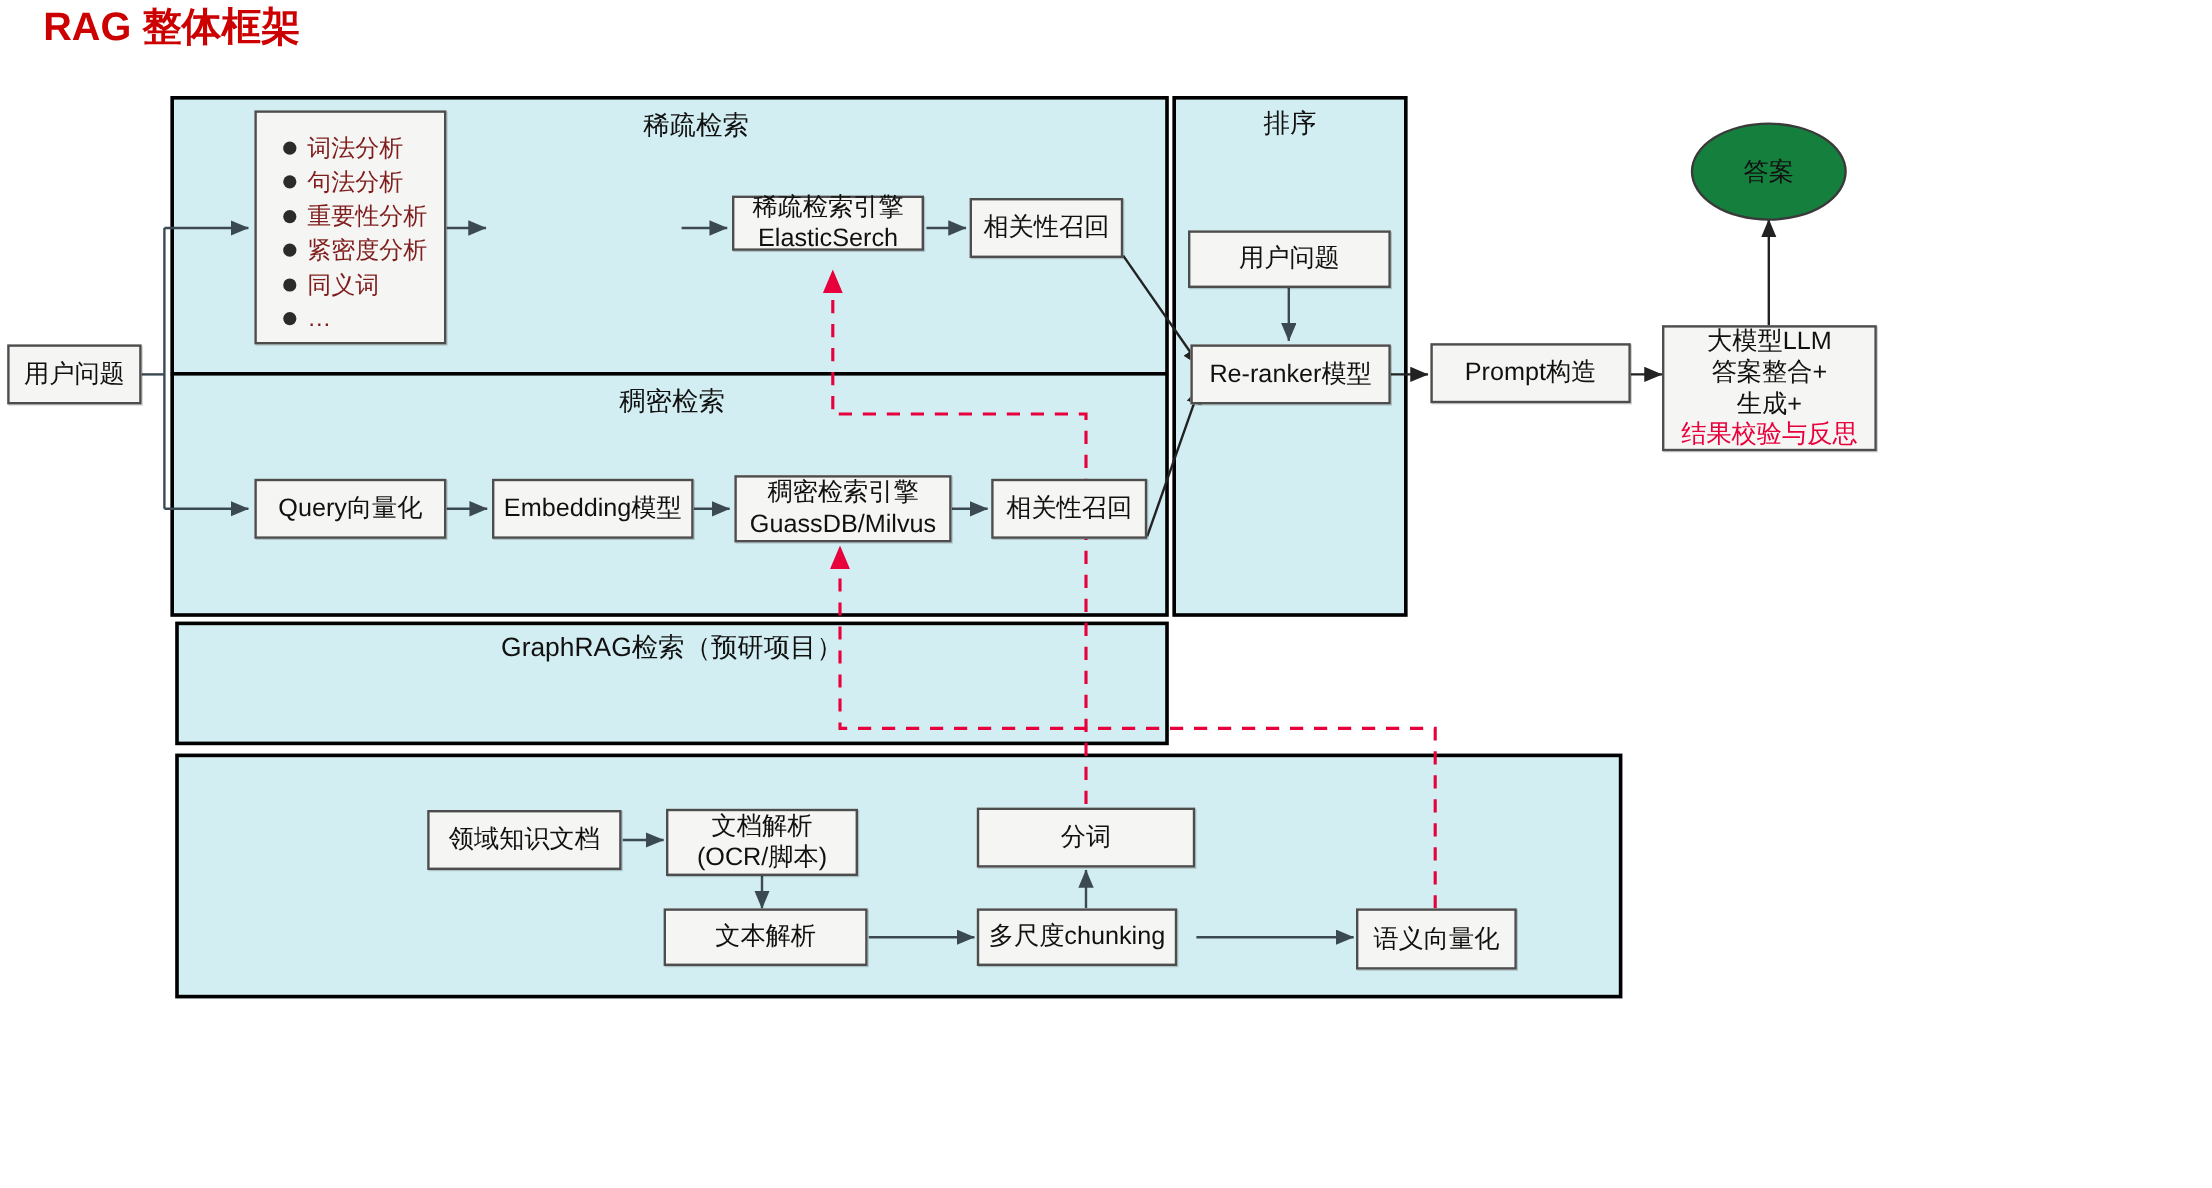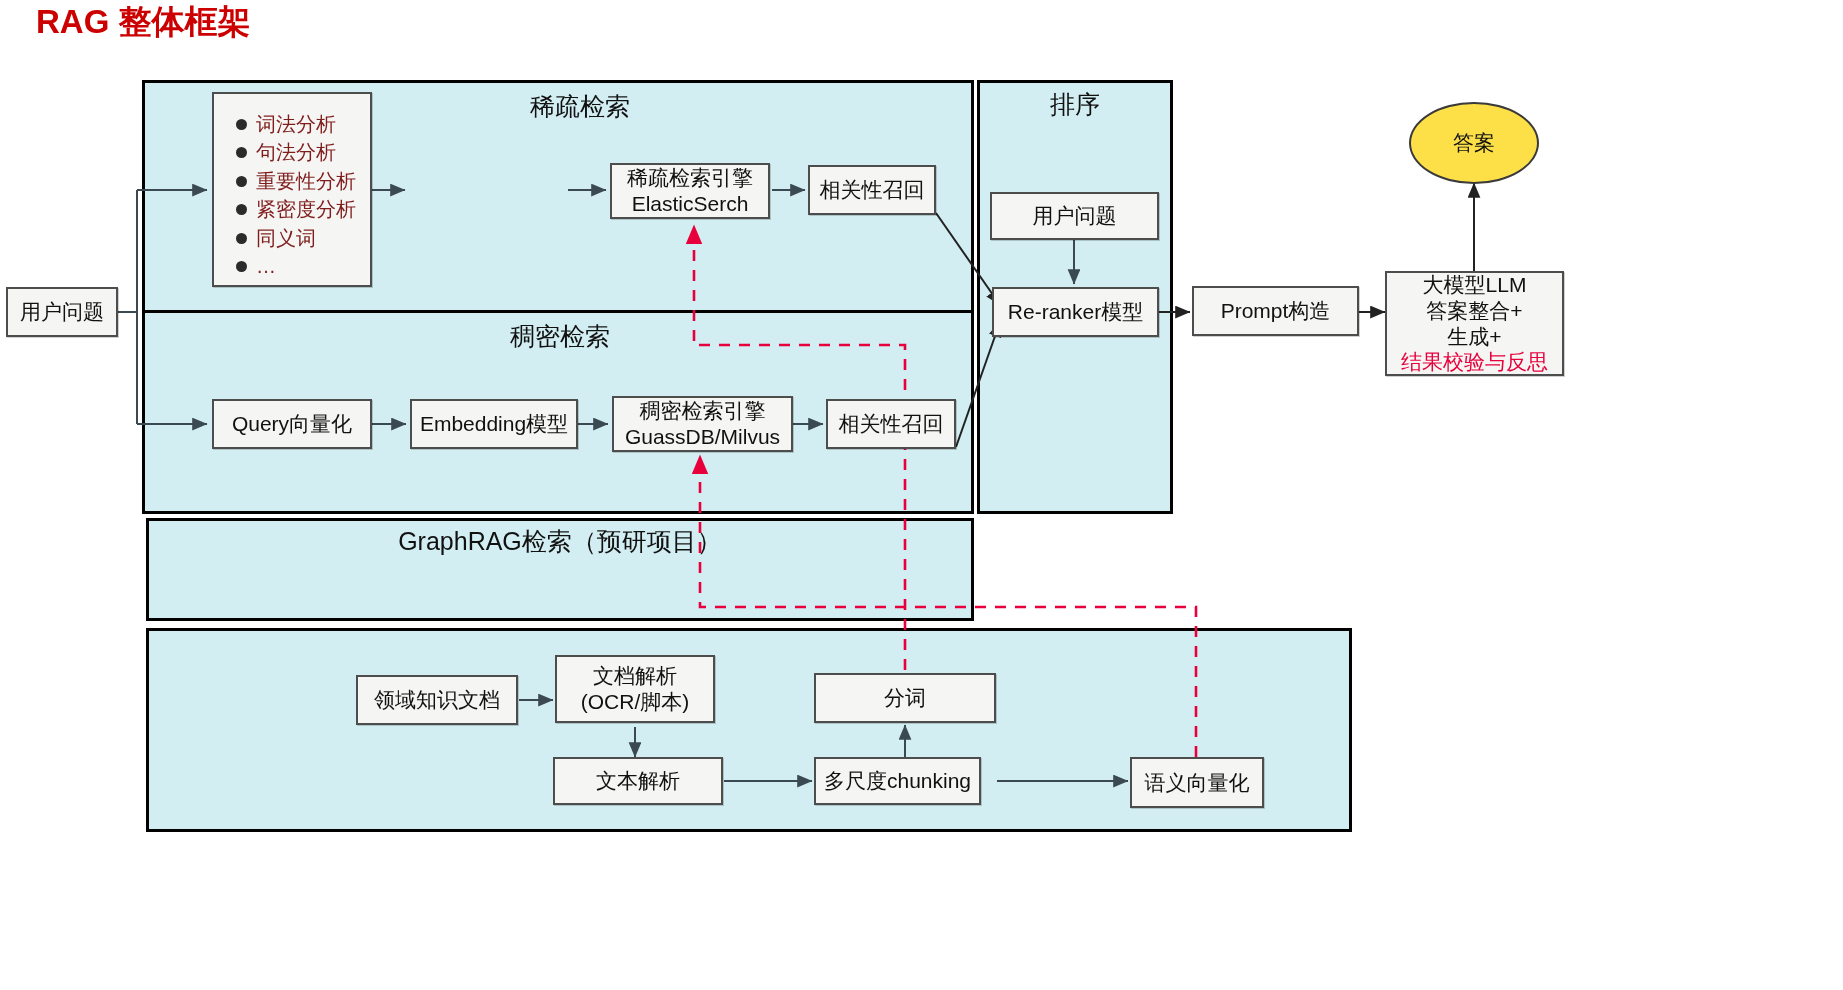--- a/index.html
+++ b/index.html
@@ -16,21 +16,21 @@
     font-size:33px;font-weight:bold;color:#cc0000;
     letter-spacing:0px;line-height:1.1;white-space:nowrap;
   }
 
   
   .panel{
     position:absolute;background:#d2eef2;border:3px solid #000000;
     box-sizing:border-box;
   }
   .panel-title{
-    position:absolute;font-size:25px;color:#111;white-space:nowrap;
+    position:absolute;font-size:22px;color:#111;white-space:nowrap;
     text-align:center;
   }
 
   
   .box{
     position:absolute;background:#f5f5f3;border:2px solid #4d4d4d;
     box-sizing:border-box;display:flex;align-items:center;
     justify-content:center;text-align:center;
     font-size:21px;line-height:1.22;color:#111;
     box-shadow:1px 1px 0 rgba(0,0,0,.18);
@@ -50,21 +50,21 @@
     font-size:20px;line-height:1.42;color:#7f1d1d;
     display:flex;align-items:baseline;gap:9px;
   }
   .bullets li .dot{
     width:11px;height:11px;border-radius:50%;background:#2b2b2b;
     display:inline-block;flex:0 0 auto;transform:translateY(-1px);
   }
 
   
   .ellipse{
-    position:absolute;border:2px solid #3a3a3a;background:#fde047;
+    position:absolute;border:2px solid #3a3a3a;background:#15803d;
     border-radius:50%;display:flex;align-items:center;
     justify-content:center;font-size:21px;color:#111;
     box-sizing:border-box;
   }
 
   
   #wires{position:absolute;left:0;top:0;width:1843px;height:990px;overflow:visible;}
 </style>
 </head>
 <body>
@@ -159,21 +159,21 @@
           <span class="dot"></span>
           <span>同义词</span>
         </li>
       <li>
           <span class="dot"></span>
           <span>…</span>
         </li>
     </ul>
   </div>
 
-  <div class="box" style="left:610px;top:163px;width:160px;height:56px;flex-direction:column;">
+  <div class="box" style="left:610px;top:163px;width:160px;height:46px;flex-direction:column;">
     <span class="sub">稀疏检索引擎</span>
     <span class="sub">ElasticSerch</span>
   </div>
   <div class="box" style="left:808px;top:165px;width:128px;height:50px;">相关性召回</div>
 
   <div class="box" style="left:212px;top:399px;width:160px;height:50px;">Query向量化</div>
   <div class="box" style="left:410px;top:399px;width:168px;height:50px;">Embedding模型</div>
   <div class="box" style="left:612px;top:396px;width:181px;height:56px;flex-direction:column;">
     <span class="sub">稠密检索引擎</span>
     <span class="sub">GuassDB/Milvus</span>
@@ -186,21 +186,21 @@
   <div class="box" style="left:1192px;top:286px;width:167px;height:50px;">Prompt构造</div>
   <div class="box" style="left:1385px;top:271px;width:179px;height:105px;flex-direction:column;">
     <span class="sub">大模型LLM</span>
     <span class="sub">答案整合+</span>
     <span class="sub">生成+</span>
     <span class="sub red">结果校验与反思</span>
   </div>
   <div class="ellipse" style="left:1409px;top:102px;width:130px;height:82px;">答案</div>
 
   <div class="box" style="left:356px;top:675px;width:162px;height:50px;">领域知识文档</div>
-  <div class="box" style="left:555px;top:655px;width:160px;height:68px;flex-direction:column;">
+  <div class="box" style="left:555px;top:674px;width:160px;height:56px;flex-direction:column;">
     <span class="sub">文档解析</span>
     <span class="sub">(OCR/脚本)</span>
   </div>
   <div class="box" style="left:553px;top:757px;width:170px;height:48px;">文本解析</div>
   <div class="box" style="left:814px;top:757px;width:167px;height:48px;">多尺度chunking</div>
   <div class="box" style="left:814px;top:673px;width:182px;height:50px;">分词</div>
   <div class="box" style="left:1130px;top:757px;width:134px;height:51px;">语义向量化</div>
 
 </div>
 

